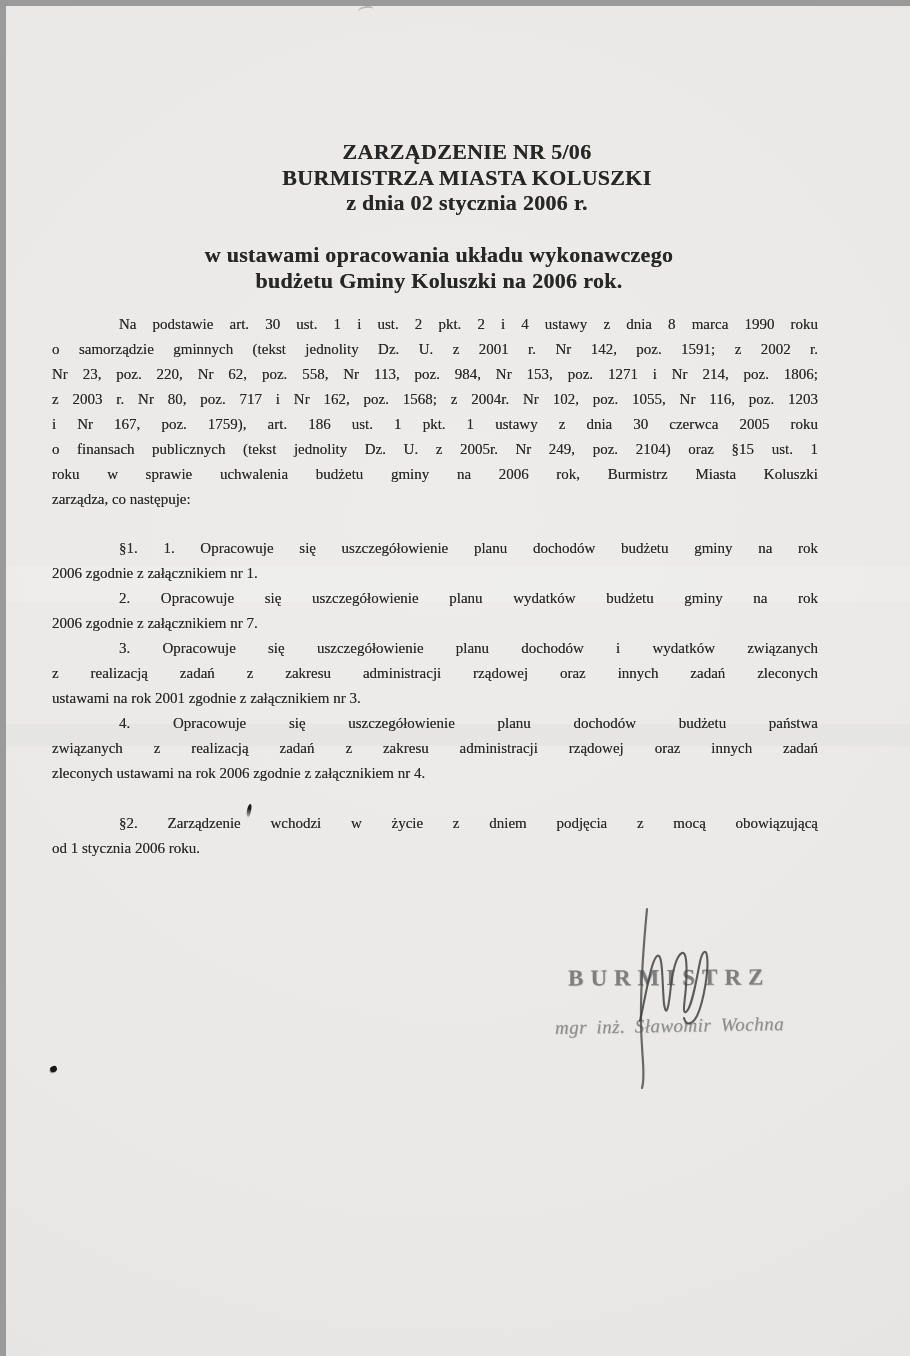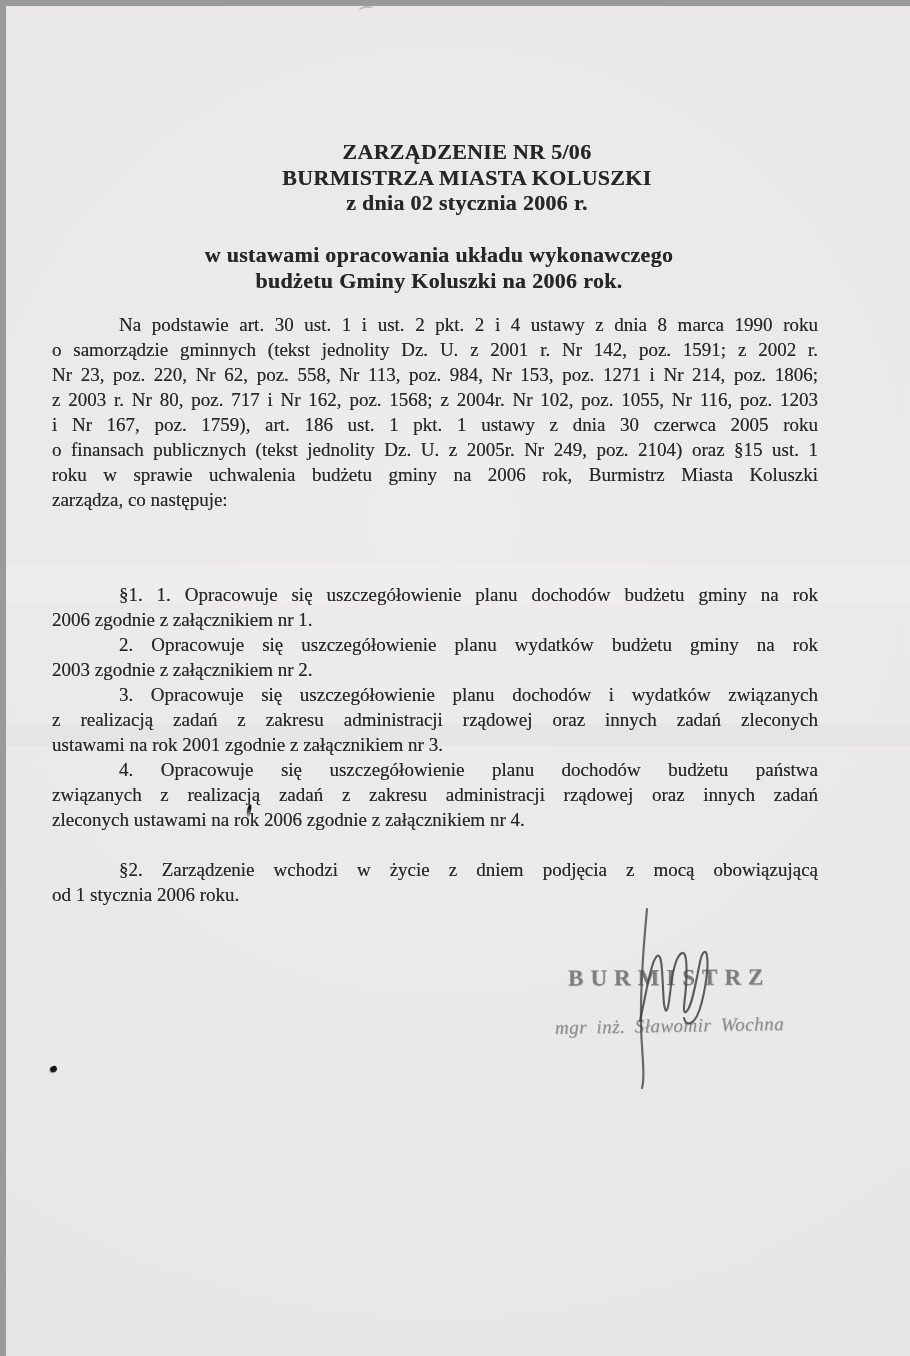--- a/index.html
+++ b/index.html
@@ -30,26 +30,26 @@
     letter-spacing: 0.3px;
     text-shadow: 0 0 0.6px rgba(35,35,35,0.65);
   }
   #titleBlock { top: 133px; padding-left: 12px; }
   #subjectBlock { top: 236px; padding-right: 44px; }
 
   .bodytext {
     position: absolute;
     left: 46px;
     width: 766px;
-    font-size: 19px;
+    font-size: 15px;
     line-height: 25px;
     text-shadow: 0 0 0.5px rgba(38,38,38,0.6);
   }
   #legalBasis { top: 306px; }
-  #sections  { top: 576px; }
+  #sections  { top: 530px; }
 
   .tline { text-align: justify; text-align-last: justify; text-justify: inter-word; }
   .tline.tlast { text-align-last: left; }
   .para .tline:first-child { padding-left: 67px; }
   .par2gap { margin-top: 25px; }
   b { font-weight: normal; }
 
   
   #stampTitle {
     position: absolute; left: 562px; top: 959px;
@@ -124,21 +124,21 @@
       <div class="tline tlast"><b>zarządza</b>, co następuje:</div>
     </div>
 
   <div class="bodytext" id="sections">
     <div class="para">
         <div class="tline"><b>§1. 1.</b> Opracowuje się uszczegółowienie planu dochodów budżetu gminy na rok</div>
         <div class="tline tlast">2006 zgodnie z załącznikiem nr 1.</div>
       </div>
     <div class="para">
         <div class="tline"><b>2.</b> Opracowuje się uszczegółowienie planu wydatków budżetu gminy na rok</div>
-        <div class="tline tlast">2003 zgodnie z załącznikiem nr 2.</div>
+        <div class="tline tlast">2006 zgodnie z załącznikiem nr 7.</div>
       </div>
     <div class="para">
         <div class="tline"><b>3.</b> Opracowuje się uszczegółowienie planu dochodów i wydatków związanych</div>
         <div class="tline">z realizacją zadań z zakresu administracji rządowej oraz innych zadań zleconych</div>
         <div class="tline tlast">ustawami na rok 2001 zgodnie z załącznikiem nr 3.</div>
       </div>
     <div class="para">
         <div class="tline"><b>4.</b> Opracowuje się uszczegółowienie planu dochodów budżetu państwa</div>
         <div class="tline">związanych z realizacją zadań z zakresu administracji rządowej oraz innych zadań</div>
         <div class="tline tlast">zleconych ustawami na rok 2006 zgodnie z załącznikiem nr 4.</div>

